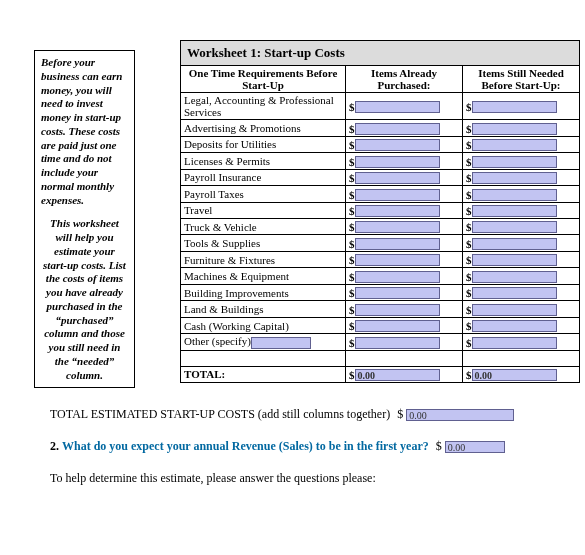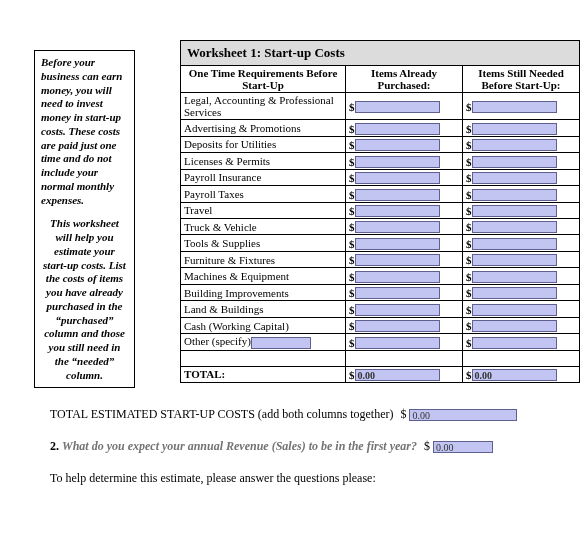--- a/index.html
+++ b/index.html
@@ -101,23 +101,22 @@
   .below {
     margin: 22px 20px 0 40px;
     font-size: 12px;
   }
   .below .row {
     margin-bottom: 14px;
     line-height: 1.5;
   }
   .below .dollar2 { margin-left: 4px; }
   .q-link {
-    color: #737373;
-    font-weight: bold;
-    font-style: italic;
+    color: #0369a1;
+    font-weight: bold;
   }
   .num { font-weight: bold; }
 </style>
 </head>
 <body>
 
 <div class="page">
 
   <div class="tip-box">
     <p>Before your business can earn money, you will need to invest money in start-up costs. These costs are paid just one time and do not include your normal monthly expenses.</p>
@@ -224,21 +223,21 @@
             <td>TOTAL:</td>
             <td class="amount-cell"><span class="dollar">$</span><span class="fill">0.00</span></td>
             <td class="amount-cell"><span class="dollar">$</span><span class="fill">0.00</span></td>
           </tr>
         </tbody>
     </table>
   </div>
 
   <div class="below">
     <div class="row">
-      <span>TOTAL ESTIMATED START-UP COSTS (add both columns together)</span>
+      <span>TOTAL ESTIMATED START-UP COSTS (add still columns together)</span>
       <span class="dollar2">$</span>
       <span class="fill long">0.00</span>
     </div>
     <div class="row">
       <span class="num">2.</span>
       <span class="q-link">What do you expect your annual Revenue (Sales) to be in the first year?</span>
       <span class="dollar2">$</span>
       <span class="fill" style="width:60px">0.00</span>
     </div>
     <div class="row">To help determine this estimate, please answer the questions please:</div>

